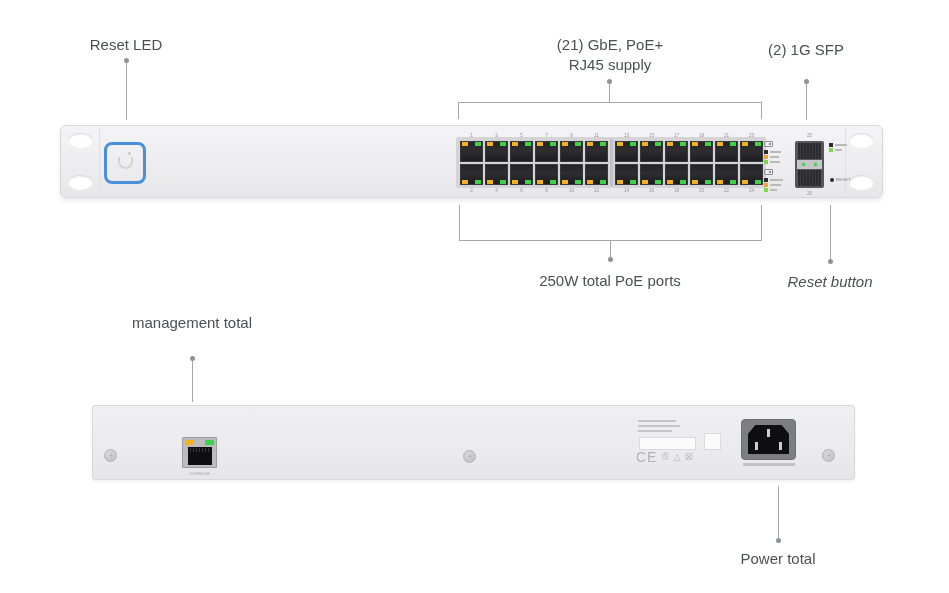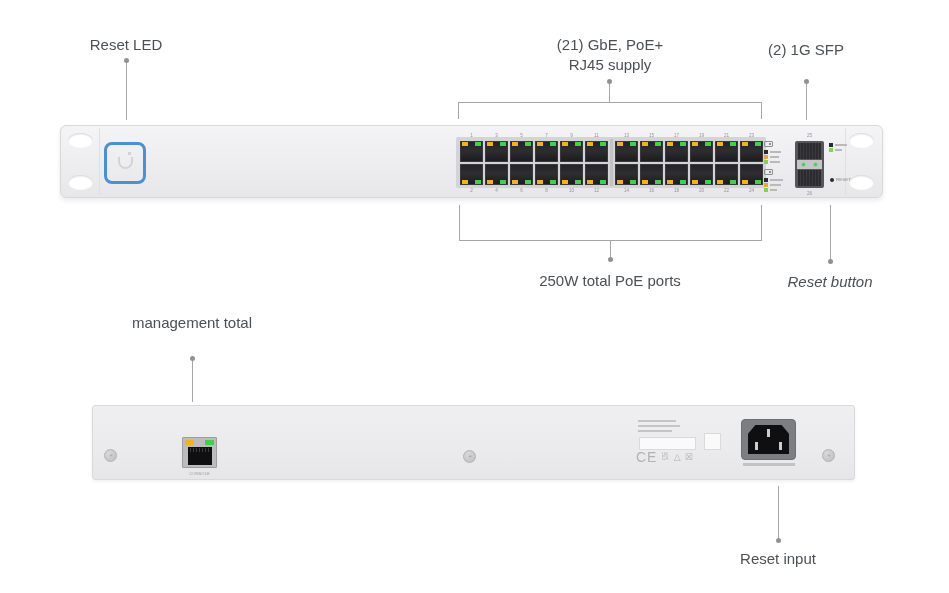--- a/index.html
+++ b/index.html
@@ -334,16 +334,16 @@
         <span class="pin" style="left:7px;  bottom:4px;"></span>
         <span class="pin" style="right:7px; bottom:4px;"></span>
       </div>
     </div>
     <div class="inlet-caption"></div>
   </div>
 
   <div class="cline" style="left:778px; top:486px; height:53px;"></div>
   <div class="cdot" style="left:776px; top:538px;"></div>
   <div class="callout" style="left:703px; top:549px; width:150px;">
-    <span>Reset input</span>
+    <span>Power total</span>
   </div>
 
 </div>
 
 </body></html>

